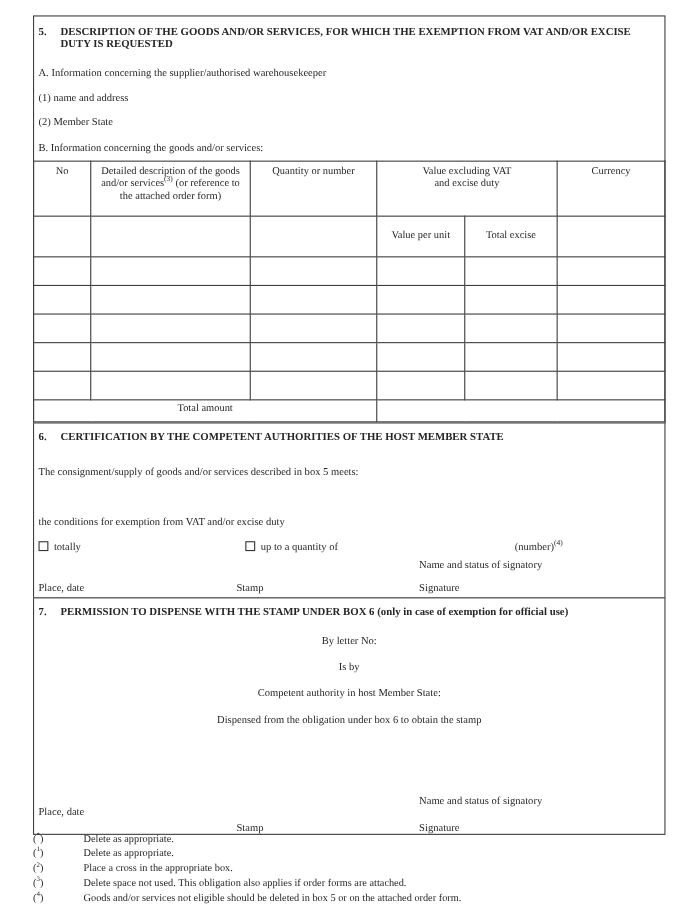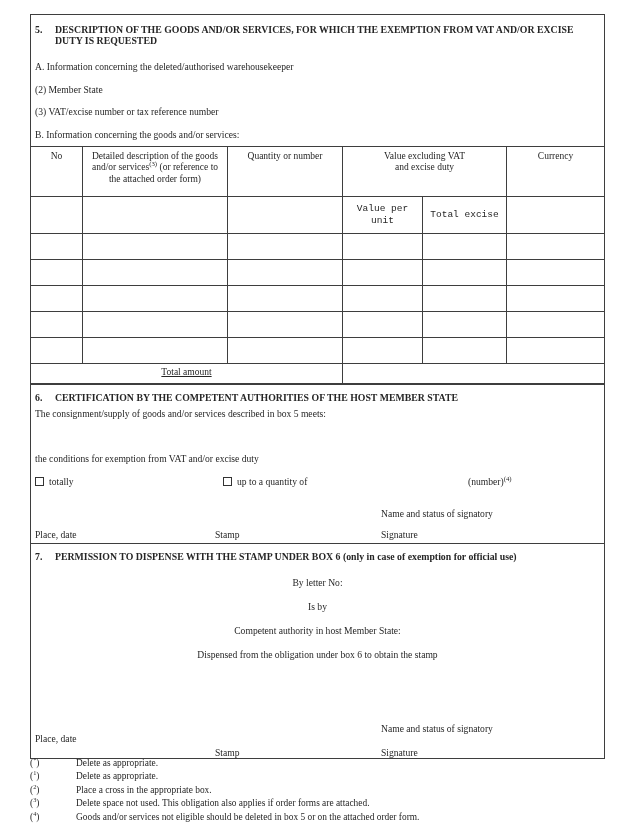--- a/index.html
+++ b/index.html
@@ -20,30 +20,30 @@
   table.goods{
     width:calc(100% + 2px);margin-left:-1px;border-collapse:collapse;table-layout:fixed;
   }
   table.goods td,table.goods th{
     border:1px solid #3e3e3e;font-size:9.5px;font-weight:normal;
     text-align:center;vertical-align:middle;padding:2px 4px;line-height:11.5px;
     overflow:hidden;
   }
   tr.r-head{height:50px;}
   tr.r-head th{vertical-align:top;padding-top:4px;}
-  tr.r-sub{height:37px;font-family:Liberation Mono, monospace;}
+  tr.r-sub{height:37px;}
   tr.r-empty td{height:21px;}
-  tr.r-total{height:20px;text-decoration:underline;}
+  tr.r-total{height:20px;}
   td.total-label-cell{text-align:center;padding-left:120px;}
   sup{font-size:6.8px;line-height:0;}
   
   .s6{height:160px;position:relative;font-size:9.6px;}
   .s6 .box-title{padding:7px 4px 0 4px;}
   .s6 .p{margin-left:4px;margin-right:4px;}
-  .s6 .p.intro{margin-top:6px;}
+  .s6 .p.intro{margin-top:22px;}
   .cb-row{position:relative;height:10px;margin-top:13px;}
   .cb-item{position:absolute;top:0;white-space:nowrap;font-size:9.6px;margin-top:44px;}
   .cb-box{
     display:inline-block;width:7px;height:7px;border:1px solid #333;
     margin-right:5px;vertical-align:-1px;background:#fff;
   }
   .abs{position:absolute;font-size:9.6px;white-space:nowrap;}
   
   .s7{height:216px;position:relative;font-size:9.6px;}
   .s7 .box-title{padding:7px 4px 0 4px;}
@@ -59,23 +59,23 @@
 <body>
 
 <div class="form">
 
   <div class="sec">
     <div class="s5-text">
       <div class="box-title">
         <span class="box-num">5.</span>
         <span>DESCRIPTION OF THE GOODS AND/OR SERVICES, FOR WHICH THE EXEMPTION FROM VAT AND/OR EXCISE DUTY IS REQUESTED</span>
       </div>
-      <div class="p first">A. Information concerning the deleted/authorised warehousekeeper</div>
+      <div class="p first">A. Information concerning the supplier/authorised warehousekeeper</div>
+      <div class="p">(1) name and address</div>
       <div class="p">(2) Member State</div>
-      <div class="p">(3) VAT/excise number or tax reference number</div>
       <div class="p">B. Information concerning the goods and/or services:</div>
     </div>
 
     <table class="goods">
       <colgroup>
         <col style="width:52px">
           <col style="width:145px">
           <col style="width:115px">
         <col style="width:80px">
           <col style="width:84px">

